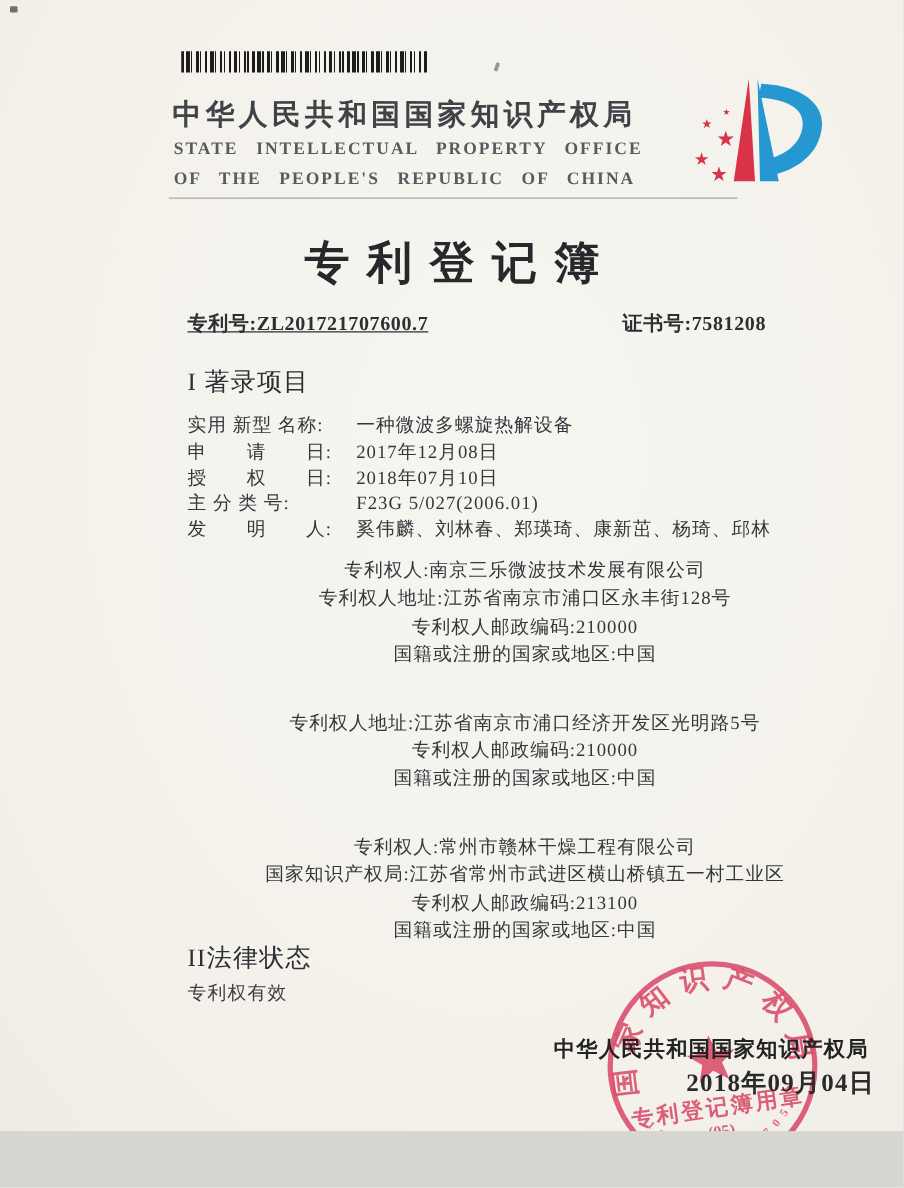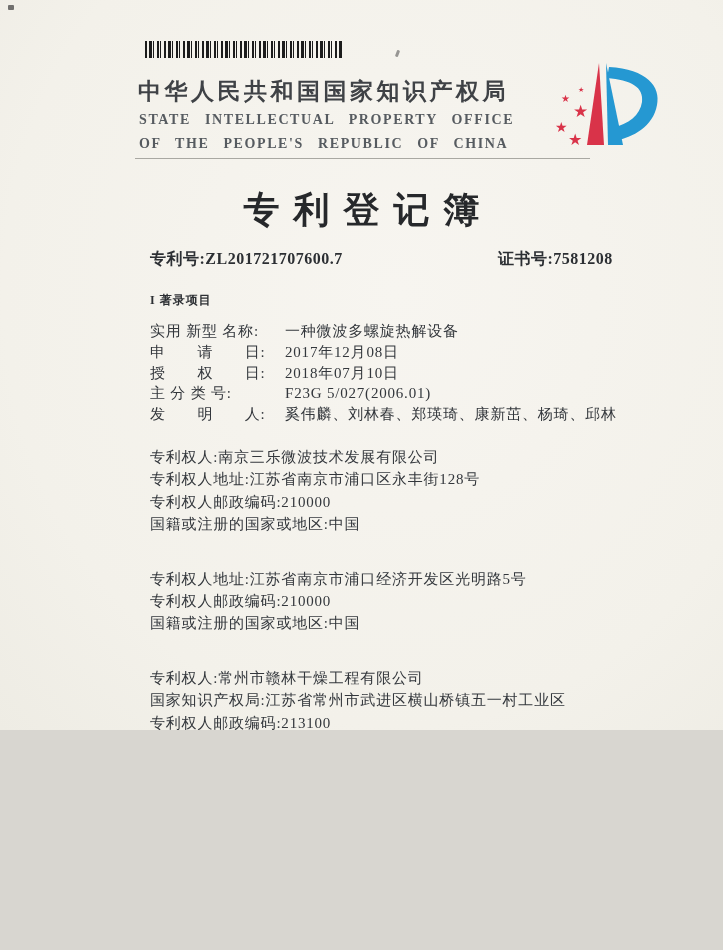--- a/index.html
+++ b/index.html
@@ -2,21 +2,21 @@
 <html><head>
 <meta charset="utf-8">
 <style>
   html,body{margin:0;padding:0;}
   body{
     font-family:"Liberation Serif","DejaVu Serif",serif;
     background:#d8d6d0;
   }
   .page{
     position:relative;
-    width:723px;height:730px;
+    width:723px;height:905px;
     margin:0 auto;
     background:
       radial-gradient(ellipse at 55% 40%, #f7f5f0 0%, #f3f1ea 70%, #eeece4 100%);
     overflow:hidden;
     color:#33373c;
   }
   .speck{position:absolute;background:#3a3a3a;border-radius:1px;}
 
   
   .barcode{
@@ -49,34 +49,34 @@
 
   
   .doc-title{
     position:absolute;left:0;top:186px;width:723px;
     text-align:center;font-size:36px;font-weight:700;
     letter-spacing:14px;text-indent:14px;color:#26282b;
   }
 
   
   .num-line{position:absolute;top:249px;font-size:16px;font-weight:600;color:#2c2f33;letter-spacing:0.5px;}
-  .num-line.patent{left:150px;}
+  .num-line.patent{left:150px;text-decoration:underline;}
   .num-line.cert{left:498px;}
 
   
   .sec1{position:absolute;left:150px;top:292px;width:520px;}
-  .sec-title{font-size:12px;font-weight:700;color:#2c2f33;letter-spacing:1px;}
+  .sec-title{font-size:20px;font-weight:400;color:#2c2f33;letter-spacing:1px;}
   .fields{margin-top:12px;}
   .field-row{display:flex;line-height:20.8px;font-size:15px;letter-spacing:0.8px;color:#33373c;}
   .field-label{width:135px;flex:0 0 135px;}
   .field-value{flex:1;}
 
   
   .patentees{position:absolute;left:150px;top:446px;width:540px;}
-  .pat-block{margin-bottom:32px;}
+  .pat-block{margin-bottom:32px;text-align:center;}
   .pat-block div{font-size:15px;line-height:22.4px;letter-spacing:0.8px;color:#33373c;}
 
   
   .sec2{position:absolute;left:150px;top:753px;}
   .legal-status{margin-top:5px;font-size:15px;letter-spacing:1px;color:#3a3e43;}
 
   
   .seal-wrap{
     position:absolute;left:477px;top:760px;width:186px;height:186px;
     transform:rotate(-8deg);

